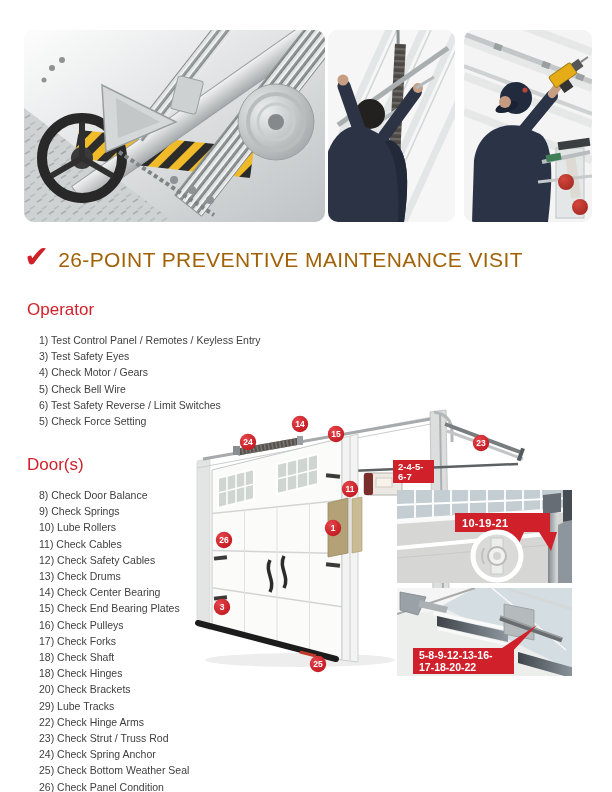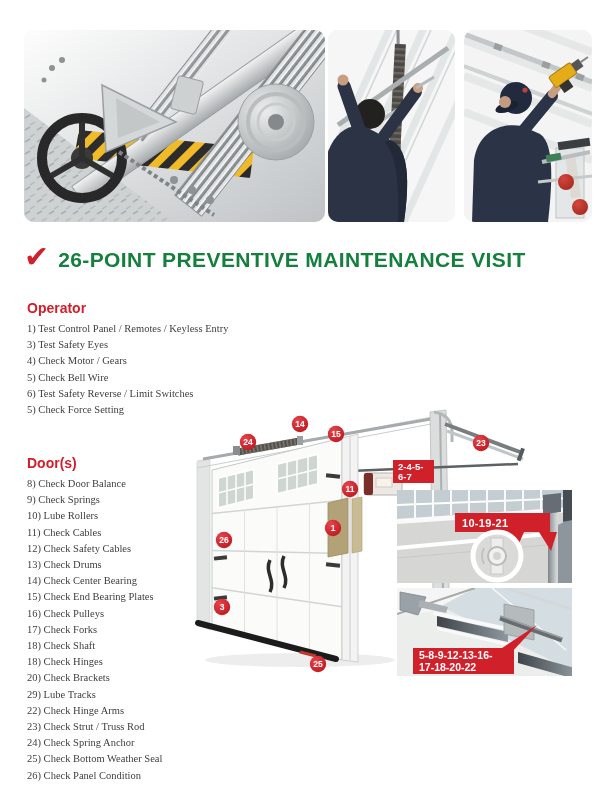--- a/index.html
+++ b/index.html
@@ -2,26 +2,26 @@
 <html><head>
 <meta charset="utf-8">
 <style>
   html,body{margin:0;padding:0;background:#888;}
   .page{position:relative;width:612px;height:792px;background:#ffffff;
         font-family:"Liberation Sans",sans-serif;overflow:hidden;margin:0 auto;}
   .photo{position:absolute;border-radius:10px;overflow:hidden;background:#f0f1f1;}
   .photo svg{display:block;}
   .title-row{position:absolute;left:24px;top:245px;display:flex;align-items:center;gap:9px;}
   .check{color:#d0202a;font-size:30px;line-height:1;transform:translateY(-3px);}
-  .title{font-size:21px;font-weight:bold;color:#15803d;letter-spacing:.4px;white-space:nowrap;text-align:right;}
+  .title{font-size:21px;font-weight:normal;color:#a16207;letter-spacing:.4px;white-space:nowrap;text-align:right;}
   .section{position:absolute;left:27px;}
   #operator{top:300px;}
   #doors{top:455px;}
-  .sec-heading{font-size:14px;font-weight:bold;color:#d0202a;margin:0 0 5px 0;}
-  .sec-list{list-style:none;margin:0;padding:0;font-family:Liberation Serif, serif;}
+  .sec-heading{font-size:17px;font-weight:normal;color:#d0202a;margin:0 0 5px 0;}
+  .sec-list{list-style:none;margin:12px;padding:0;}
   .sec-list li{font-size:10.5px;line-height:16.2px;color:#3e3e3e;white-space:nowrap;}
   .diagram{position:absolute;left:190px;top:398px;}
   svg text{font-family:"Liberation Sans",sans-serif;}
   .marker text{font-size:8.5px;font-weight:bold;fill:#ffffff;text-anchor:middle;}
   .redlabel text{fill:#ffffff;font-weight:bold;}
 </style>
 </head>
 <body>
 
 <div class="page">

